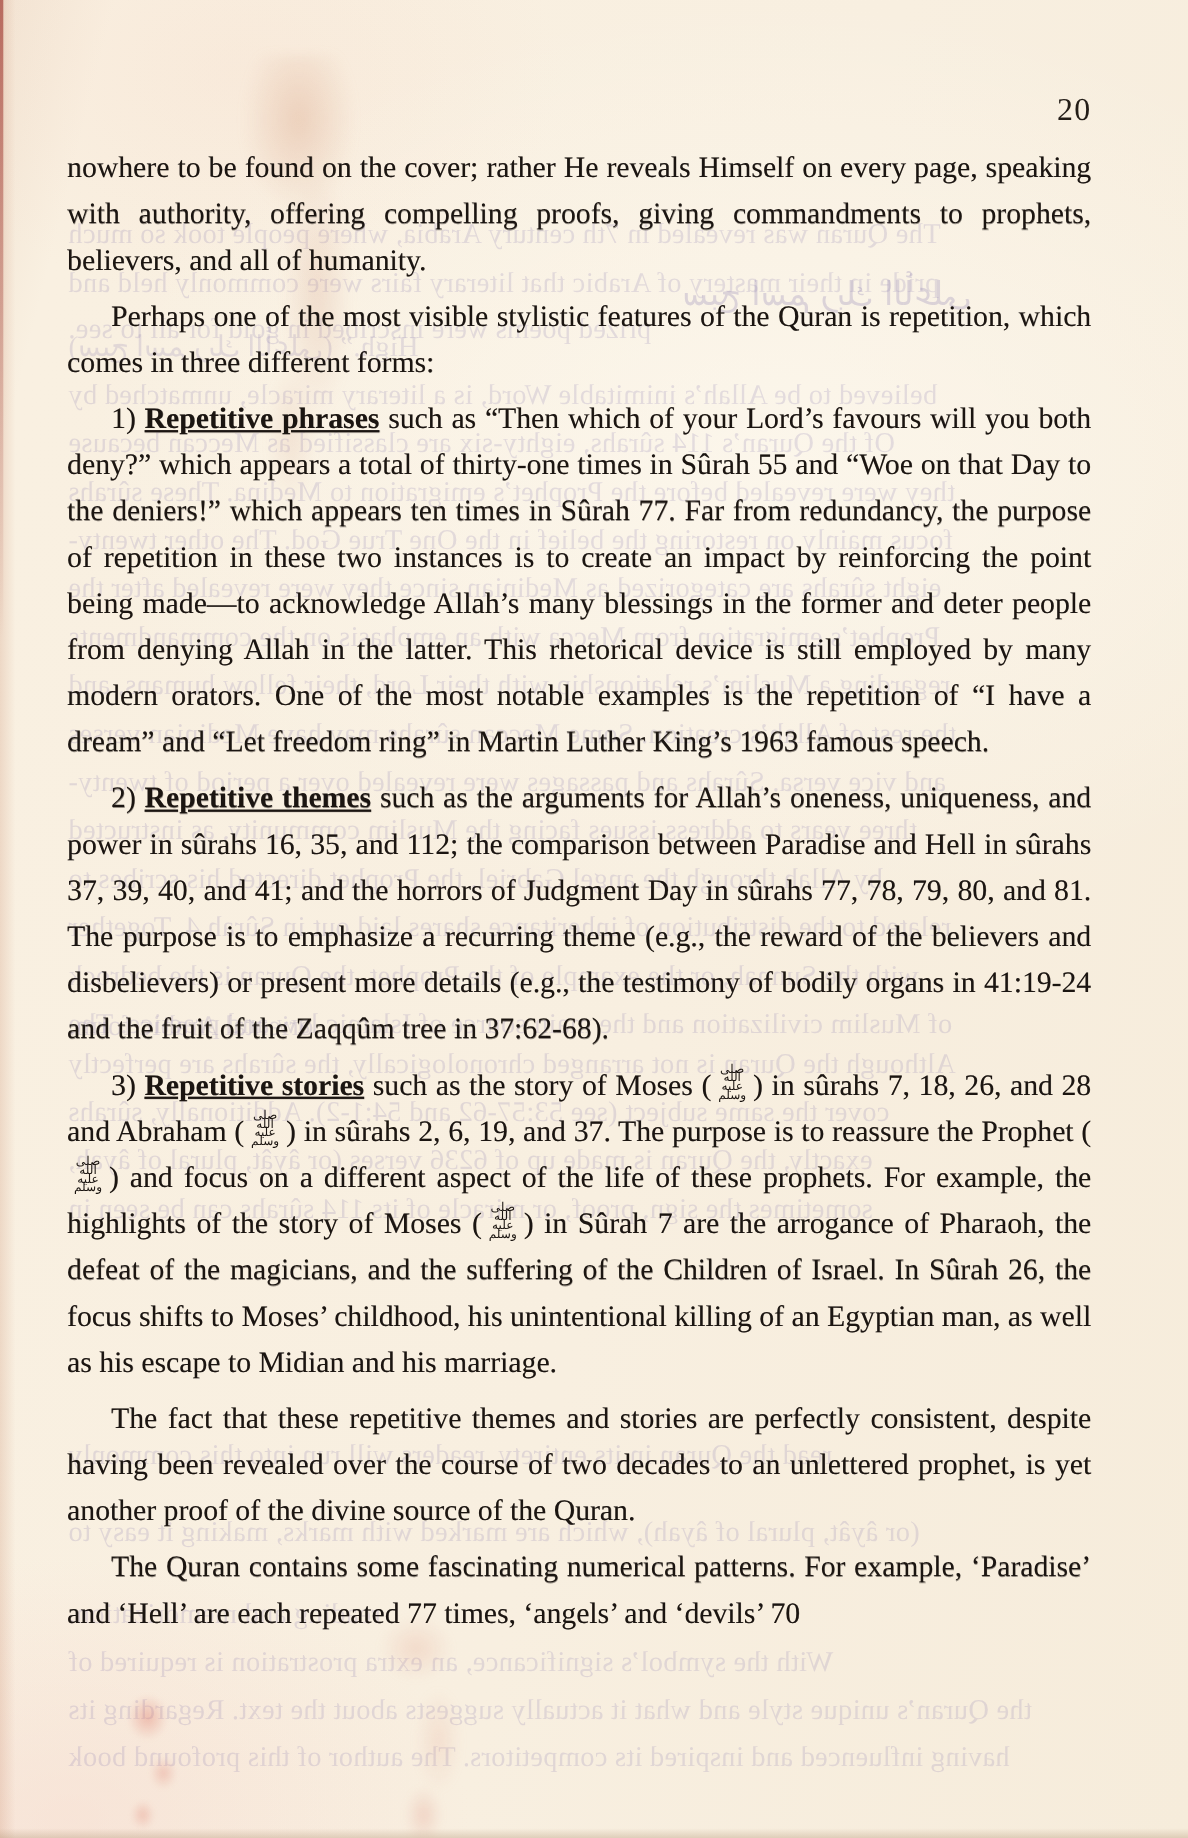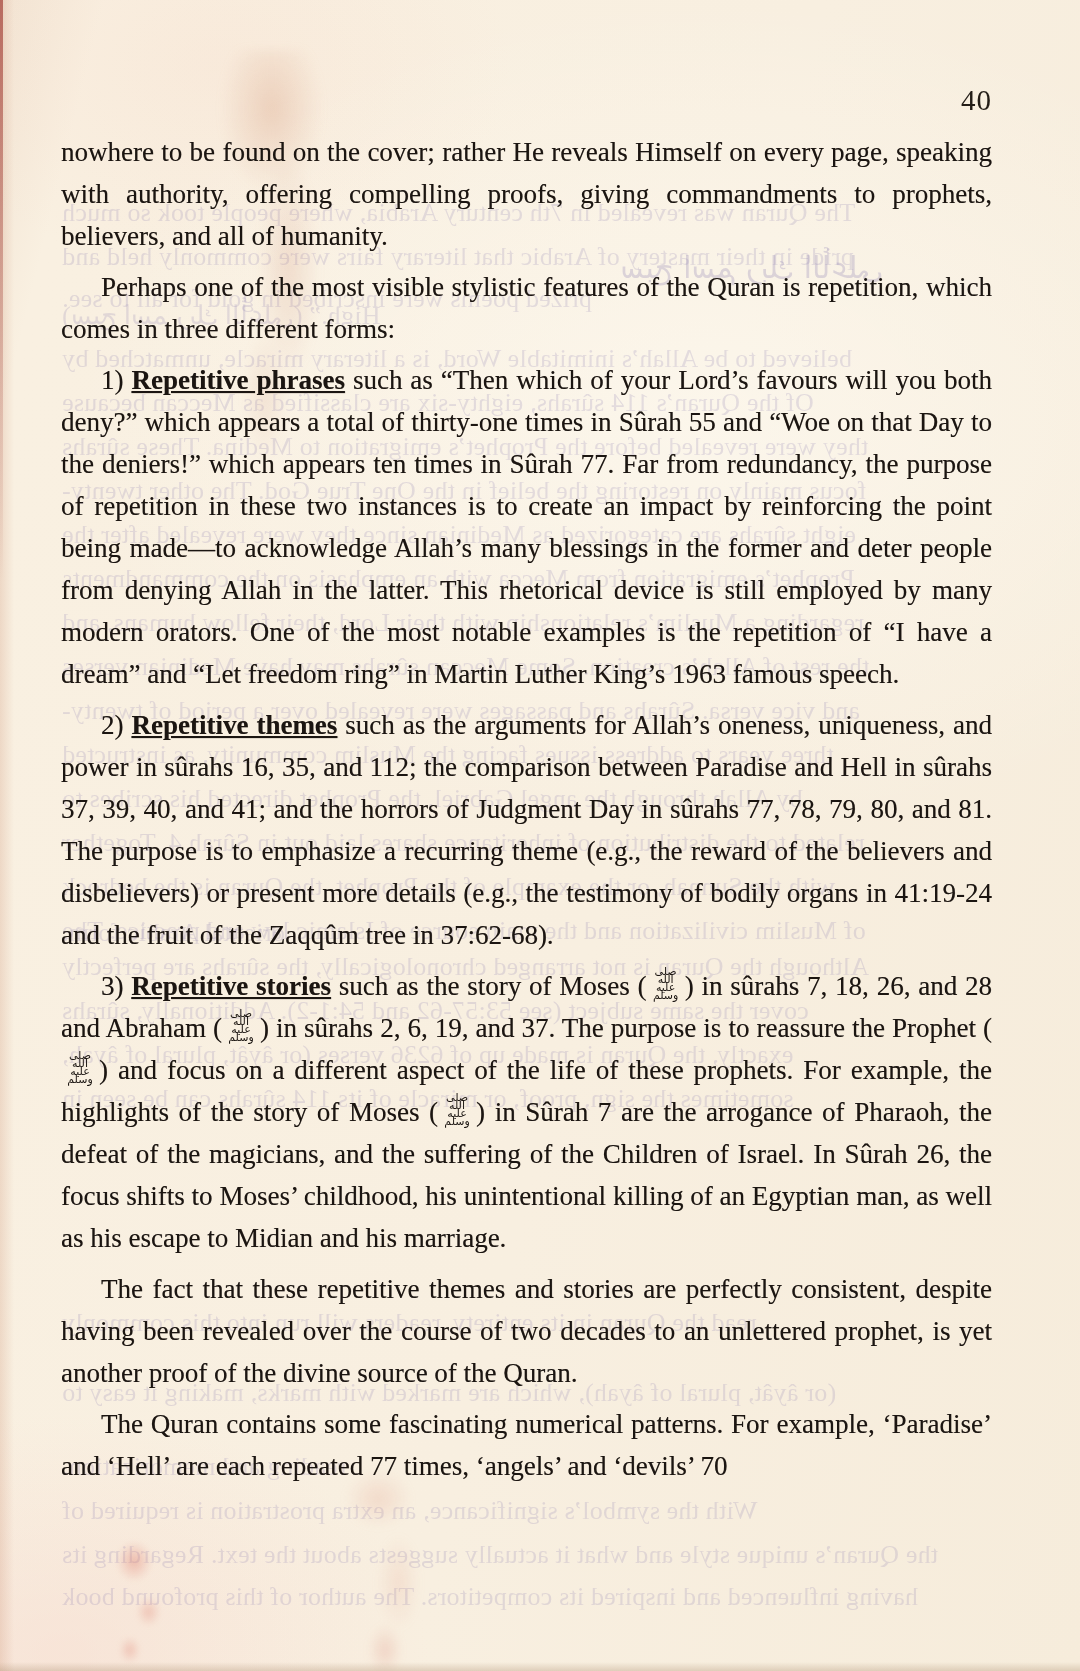--- a/index.html
+++ b/index.html
@@ -128,21 +128,21 @@
       <div class="ghost" style="top: 1452px; left: 62px;">reading and memorization.</div>
       <div class="ghost" style="top: 1496px;">With the symbol’s significance, an extra prostration is required of</div>
       <div class="ghost" style="top: 1540px;">the Quran’s unique style and what it actually suggests about the text. Regarding its</div>
       <div class="ghost" style="top: 1582px;">having influenced and inspired its competitors. The author of this profound book</div>
     </div>
 
   <div class="stain stain-1"></div>
   <div class="stain stain-2"></div>
   <div class="stain stain-3"></div>
 
-  <div class="page-number">40</div>
+  <div class="page-number">20</div>
 
   <div class="text-block" id="text-block">
       <p class="para"><span>nowhere to be found on the cover; rather He reveals Himself on every page, speaking with authority, offering compelling proofs, giving commandments to prophets, believers, and all of humanity.</span></p>
       <p class="para indent"><span>Perhaps one of the most visible stylistic features of the Quran is repetition, which comes in three different forms:</span></p>
       <p class="para indent"><span>1) </span><span class="bold">Repetitive phrases</span><span> such as “Then which of your Lord’s favours will you both deny?” which appears a total of thirty-one times in </span><span class="italic">Sûrah</span><span> 55 and “Woe on that Day to the deniers!” which appears ten times in </span><span class="italic">Sûrah</span><span> 77. Far from redundancy, the purpose of repetition in these two instances is to create an impact by reinforcing the point being made—to acknowledge Allah’s many blessings in the former and deter people from denying Allah in the latter. This rhetorical device is still employed by many modern orators. One of the most notable examples is the repetition of “I have a dream” and “Let freedom ring” in Martin Luther King’s 1963 famous speech.</span></p>
       <p class="para indent"><span>2) </span><span class="bold">Repetitive themes</span><span> such as the arguments for Allah’s oneness, uniqueness, and power in </span><span class="italic">sûrahs</span><span> 16, 35, and 112; the comparison between Paradise and Hell in </span><span class="italic">sûrahs</span><span> 37, 39, 40, and 41; and the horrors of Judgment Day in </span><span class="italic">sûrahs</span><span> 77, 78, 79, 80, and 81. The purpose is to emphasize a recurring theme (e.g., the reward of the believers and disbelievers) or present more details (e.g., the testimony of bodily organs in 41:19-24 and the fruit of the </span><span class="italic">Zaqqûm</span><span> tree in 37:62-68).</span></p>
       <p class="para indent"><span>3) </span><span class="bold">Repetitive stories</span><span> such as the story of Moses (</span><span class="honorific">صلى الله عليه وسلم</span><span>) in </span><span class="italic">sûrahs</span><span> 7, 18, 26, and 28 and Abraham (</span><span class="honorific">صلى الله عليه وسلم</span><span>) in </span><span class="italic">sûrahs</span><span> 2, 6, 19, and 37. The purpose is to reassure the Prophet (</span><span class="honorific">صلى الله عليه وسلم</span><span>) and focus on a different aspect of the life of these prophets. For example, the highlights of the story of Moses (</span><span class="honorific">صلى الله عليه وسلم</span><span>) in </span><span class="italic">Sûrah</span><span> 7 are the arrogance of Pharaoh, the defeat of the magicians, and the suffering of the Children of Israel. In </span><span class="italic">Sûrah</span><span> 26, the focus shifts to Moses’ childhood, his unintentional killing of an Egyptian man, as well as his escape to Midian and his marriage.</span></p>
       <p class="para indent"><span>The fact that these repetitive themes and stories are perfectly consistent, despite having been revealed over the course of two decades to an unlettered prophet, is yet another proof of the divine source of the Quran.</span></p>
       <p class="para indent"><span>The Quran contains some fascinating numerical patterns. For example, ‘Paradise’ and ‘Hell’ are each repeated 77 times, ‘angels’ and ‘devils’ 70</span></p>
     </div>

